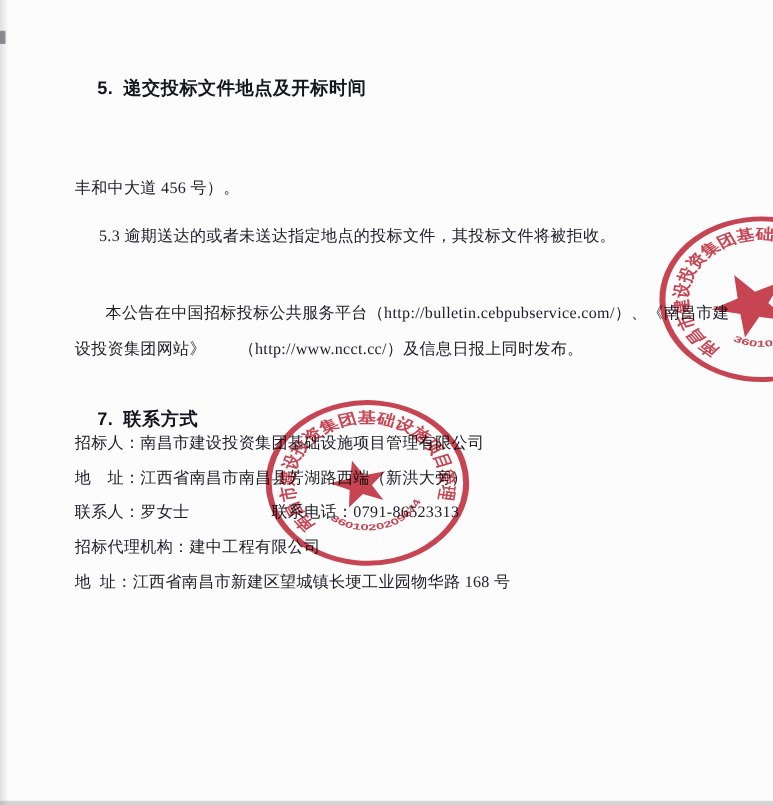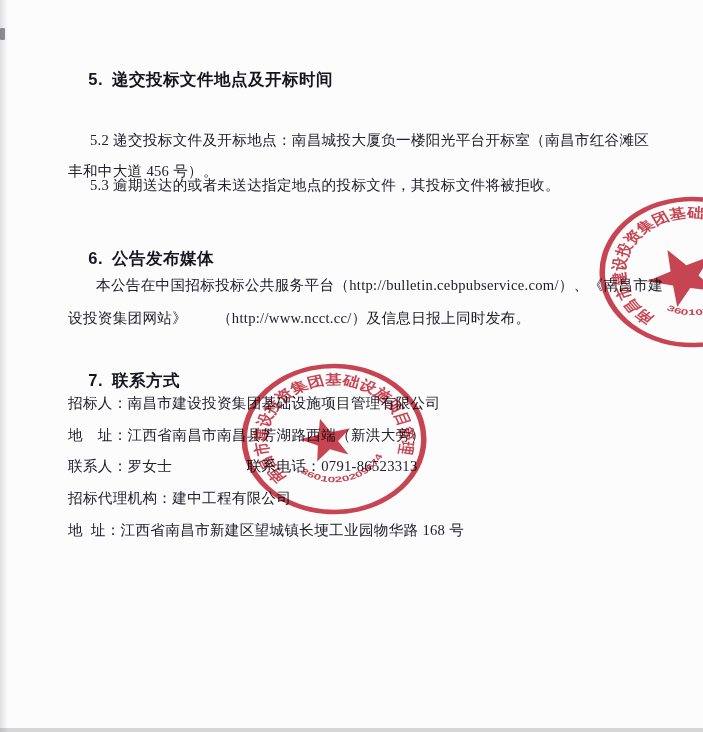--- a/index.html
+++ b/index.html
@@ -64,27 +64,23 @@
 
 <div class="page">
 
   <div class="edge-left"></div>
   <div class="edge-bottom"></div>
   <div class="speck"></div>
 
   <div class="heading" style="top:50px">
     <span class="no">5.</span><span>递交投标文件地点及开标时间</span>
   </div>
-  <div class="line indent" style="top:131px">5.2 递交投标文件及开标地点：南昌城投大厦负一楼阳光平台开标室（南昌市红谷滩区</div>
   <div class="line" style="top:162px">丰和中大道 456 号）。</div>
-  <div class="line indent" style="top:176px">5.3 逾期送达的或者未送达指定地点的投标文件，其投标文件将被拒收。</div>
+  <div class="line indent" style="top:206px">5.3 逾期送达的或者未送达指定地点的投标文件，其投标文件将被拒收。</div>
 
-  <div class="heading" style="top:229px">
-    <span class="no">6.</span><span>公告发布媒体</span>
-  </div>
   <div class="line pindent" style="top:276px">本公告在中国招标投标公共服务平台（http://bulletin.cebpubservice.com/）、《南昌市建</div>
   <div class="line" style="top:309px">设投资集团网站》　　（http://www.ncct.cc/）及信息日报上同时发布。</div>
 
   <div class="heading" style="top:351px">
     <span class="no">7.</span><span>联系方式</span>
   </div>
   <div class="line" style="top:394px">招标人：南昌市建设投资集团基础设施项目管理有限公司</div>
   <div class="line" style="top:426px">地　址：江西省南昌市南昌县芳湖路西端（新洪大旁）</div>
   <div class="line" style="top:457px">联系人：罗女士　　　　　联系电话：0791-86523313</div>
   <div class="line" style="top:489px">招标代理机构：建中工程有限公司</div>

